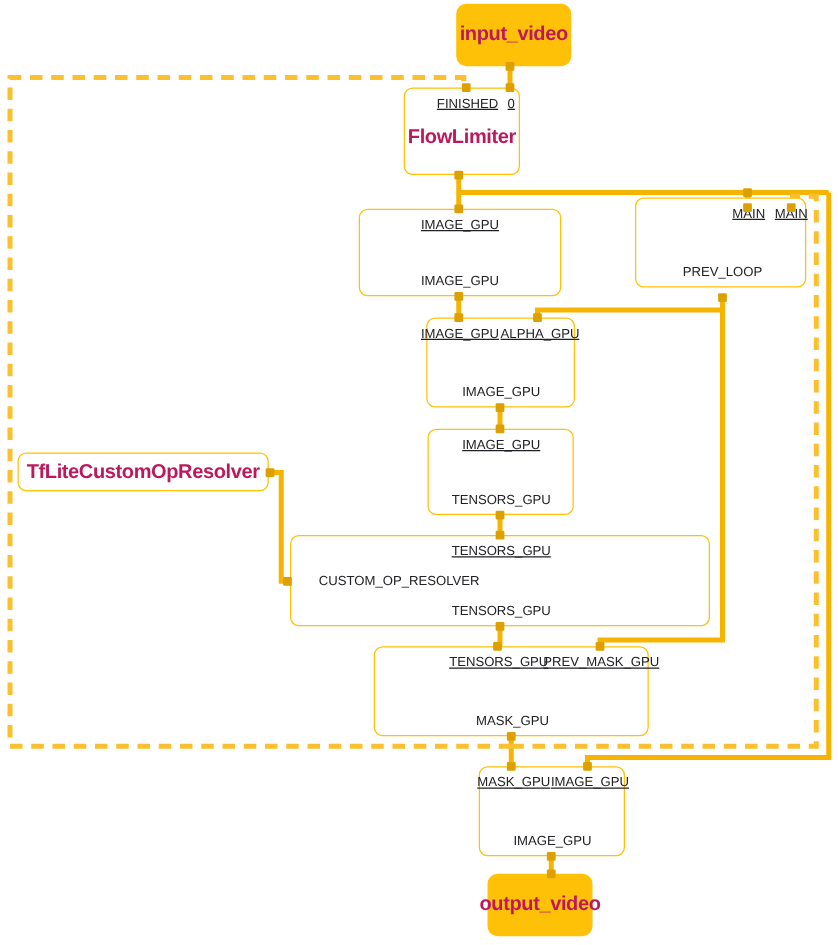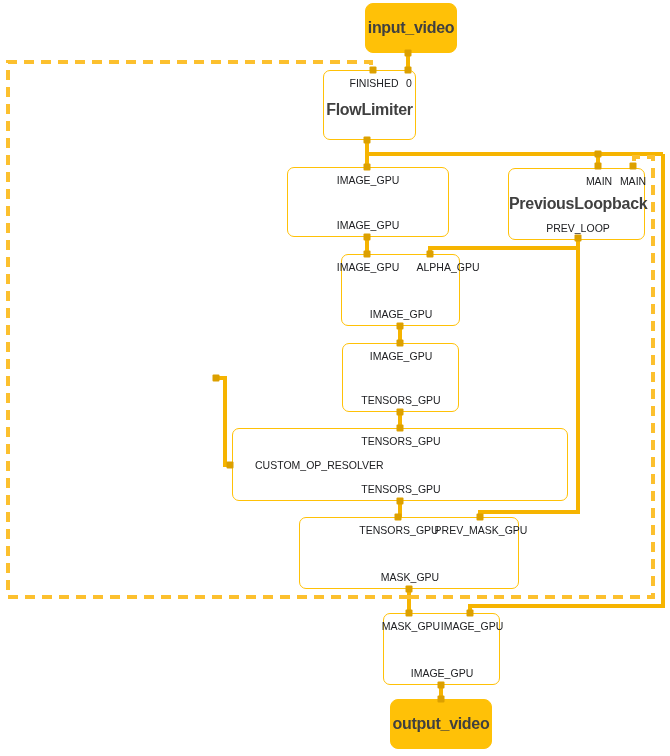--- a/index.html
+++ b/index.html
@@ -8,25 +8,25 @@
   .canvas{position:absolute;left:0;top:0;width:670px;height:756px;}
   svg.layer{position:absolute;left:0;top:0;}
   svg.edges{z-index:1;}
   svg.markers{z-index:3;pointer-events:none;}
   .node{position:absolute;z-index:2;background:#ffffff;
         border:1.5px solid #FFC107;border-radius:7px;box-sizing:border-box;}
   .node.io{background:#FFC107;border-color:#FFC107;border-radius:8px;
            display:flex;align-items:center;justify-content:center;}
   .title{position:absolute;left:0;right:0;top:50%;transform:translateY(-50%);
          text-align:center;font-weight:700;font-size:16px;letter-spacing:-0.3px;
-         color:#404040;white-space:nowrap;}
+         color:#be185d;white-space:nowrap;}
   .io .title{position:static;transform:none;}
   .plabel{position:absolute;transform:translateX(-50%);font-size:10.5px;
           color:#202124;white-space:nowrap;line-height:12px;}
-  .plabel.t{top:6px;}
+  .plabel.t{top:6px;text-decoration:underline;}
   .plabel.b{bottom:5px;}
   .plabel.side{left:22px;top:50%;transform:translateY(-50%);}
 </style>
 </head>
 <body>
 
 <div class="canvas">
 
   <svg class="layer edges" width="670" height="756" viewBox="0 0 670 756">
     <g stroke="#F6B400" stroke-width="4" fill="none">
@@ -59,58 +59,60 @@
     <span class="plabel t" style="left:50px">FINISHED</span>
     <span class="plabel t" style="left:85px">0</span>
     <div class="title" style="top:58%">FlowLimiter</div>
   </div>
 
   <div class="node" style="left:287px;top:167px;width:162px;height:70px">
     <span class="plabel t" style="left:80px">IMAGE_GPU</span>
     <span class="plabel b" style="left:80px">IMAGE_GPU</span>
   </div>
 
-  <div class="node" style="left:508px;top:168px;width:137px;height:72px">
+  <div class="node" style="left:508px;top:158px;width:137px;height:72px">
     <span class="plabel t" style="left:90px">MAIN</span>
     <span class="plabel t" style="left:124px">MAIN</span>
-    <div class="title">PreviousLoopback</div>
     <span class="plabel b" style="left:69px">PREV_LOOP</span>
   </div>
 
   <div class="node" style="left:341px;top:254px;width:119px;height:72px">
     <span class="plabel t" style="left:26px">IMAGE_GPU</span>
-    <span class="plabel t" style="left:106px">ALPHA_GPU</span>
+    <span class="plabel t" style="left:90px">ALPHA_GPU</span>
     <span class="plabel b" style="left:59px">IMAGE_GPU</span>
   </div>
 
   <div class="node" style="left:342px;top:343px;width:117px;height:69px">
     <span class="plabel t" style="left:58px">IMAGE_GPU</span>
     <span class="plabel b" style="left:58px">TENSORS_GPU</span>
   </div>
 
+  <div class="node" style="left:14px;top:362px;width:201px;height:31px">
+    <div class="title">TfLiteCustomOpResolver</div>
+  </div>
 
   <div class="node" style="left:232px;top:428px;width:336px;height:73px">
     <span class="plabel t" style="left:168px">TENSORS_GPU</span>
     <span class="plabel side">CUSTOM_OP_RESOLVER</span>
     <span class="plabel b" style="left:168px">TENSORS_GPU</span>
   </div>
 
   <div class="node" style="left:299px;top:517px;width:220px;height:72px">
     <span class="plabel t" style="left:99px">TENSORS_GPU</span>
     <span class="plabel t" style="left:181px">PREV_MASK_GPU</span>
     <span class="plabel b" style="left:110px">MASK_GPU</span>
   </div>
 
   <div class="node" style="left:383px;top:613px;width:117px;height:72px">
     <span class="plabel t" style="left:27px">MASK_GPU</span>
     <span class="plabel t" style="left:88px">IMAGE_GPU</span>
     <span class="plabel b" style="left:58px">IMAGE_GPU</span>
   </div>
 
-  <div class="node io" style="left:390px;top:699px;width:102px;height:50px">
+  <div class="node io" style="left:390px;top:699px;width:84px;height:50px">
     <div class="title">output_video</div>
   </div>
 
   <svg class="layer markers" width="670" height="756" viewBox="0 0 670 756">
     <g fill="#DCA000">
       <rect x="404.5" y="49.5" width="7" height="7" rx="1"></rect>
       <rect x="369.5" y="66.5" width="7" height="7" rx="1"></rect>
       <rect x="404.5" y="66.5" width="7" height="7" rx="1"></rect>
       <rect x="363.5" y="136.5" width="7" height="7" rx="1"></rect>
       <rect x="363.5" y="163.5" width="7" height="7" rx="1"></rect>

